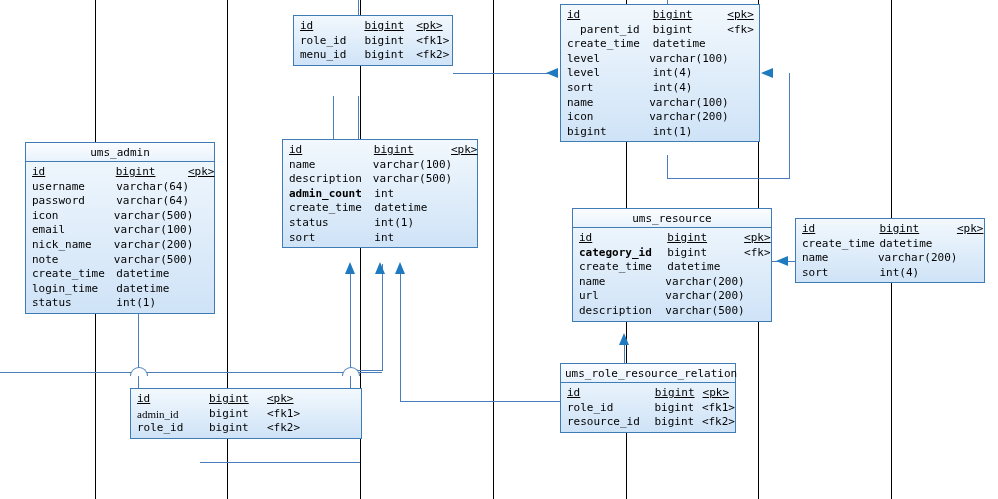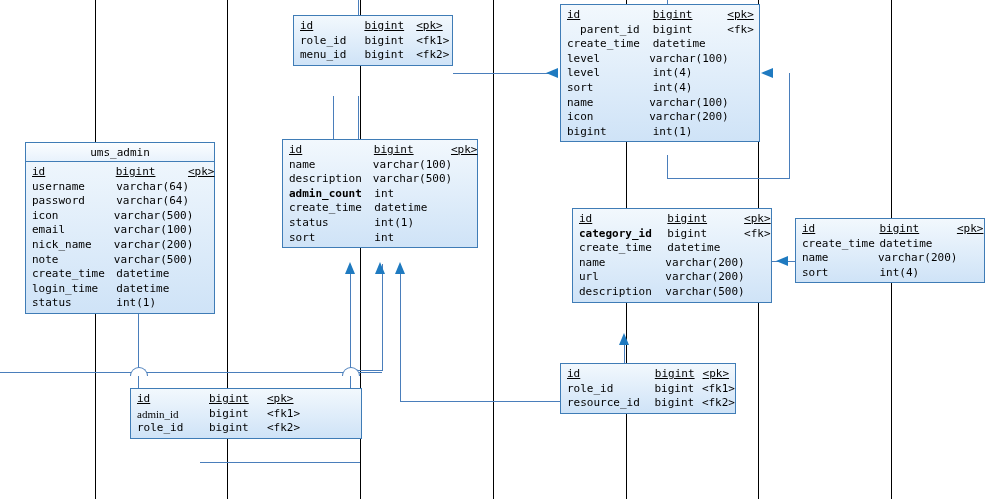--- a/index.html
+++ b/index.html
@@ -296,20 +296,21 @@
             <span class="a-key" style="width: 26px;"></span>
           </div>
           <div class="attr">
             <span class="a-name" style="width: 88px;">sort</span>
             <span class="a-type" style="width: 80px;">int</span>
             <span class="a-key" style="width: 26px;"></span>
           </div>
         </div>
       </div>
       <div class="entity" style="left: 572px; top: 208px; width: 200px;">
+        <div class="entity-title">ums_resource</div>
         <div class="entity-body">
           <div class="attr pk">
             <span class="a-name" style="width: 92px;">id</span>
             <span class="a-type" style="width: 80px;">bigint</span>
             <span class="a-key" style="width: 28px;">&lt;pk&gt;</span>
           </div>
           <div class="attr">
             <span class="a-name" style="width: 92px; font-weight: bold;">category_id</span>
             <span class="a-type" style="width: 80px;">bigint</span>
             <span class="a-key" style="width: 28px;">&lt;fk&gt;</span>
@@ -354,20 +355,21 @@
             <span class="a-key" style="width: 28px;"></span>
           </div>
           <div class="attr">
             <span class="a-name" style="width: 80px;">sort</span>
             <span class="a-type" style="width: 80px;">int(4)</span>
             <span class="a-key" style="width: 28px;"></span>
           </div>
         </div>
       </div>
       <div class="entity" style="left: 560px; top: 363px; width: 176px;">
+        <div class="entity-title">ums_role_resource_relation</div>
         <div class="entity-body">
           <div class="attr pk">
             <span class="a-name" style="width: 92px;">id</span>
             <span class="a-type" style="width: 50px;">bigint</span>
             <span class="a-key" style="width: 34px;">&lt;pk&gt;</span>
           </div>
           <div class="attr">
             <span class="a-name" style="width: 92px;">role_id</span>
             <span class="a-type" style="width: 50px;">bigint</span>
             <span class="a-key" style="width: 34px;">&lt;fk1&gt;</span>

